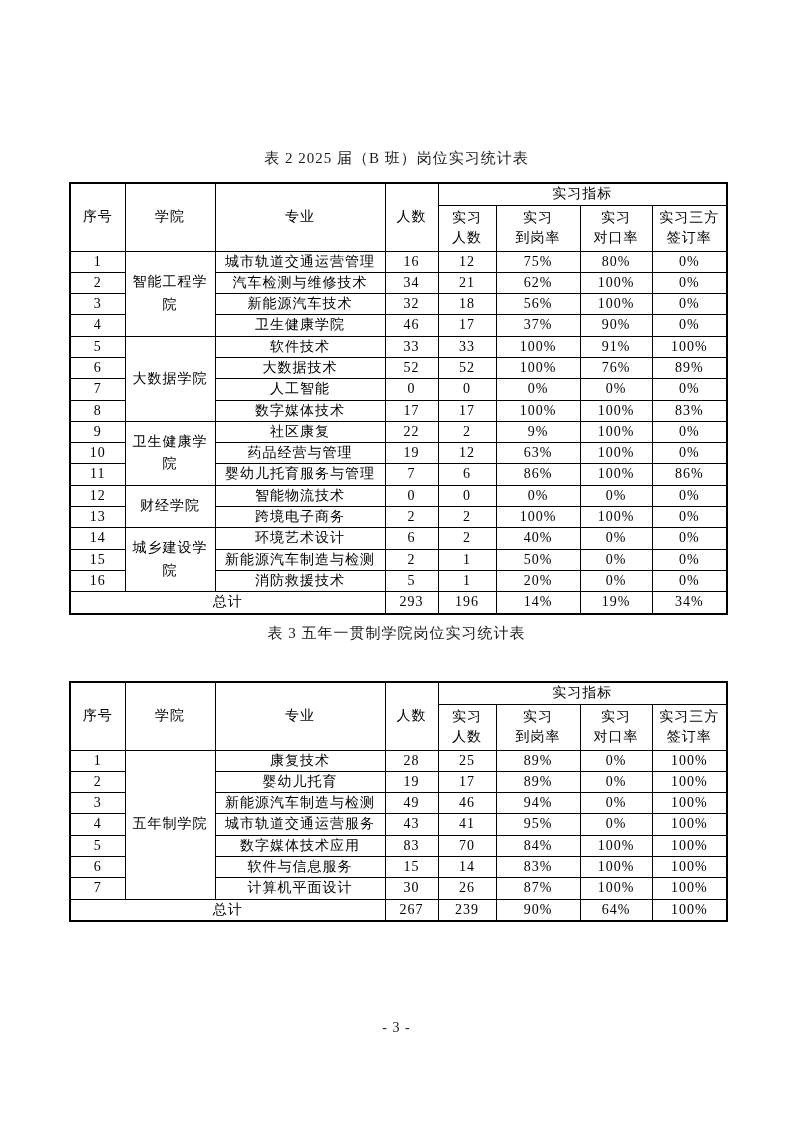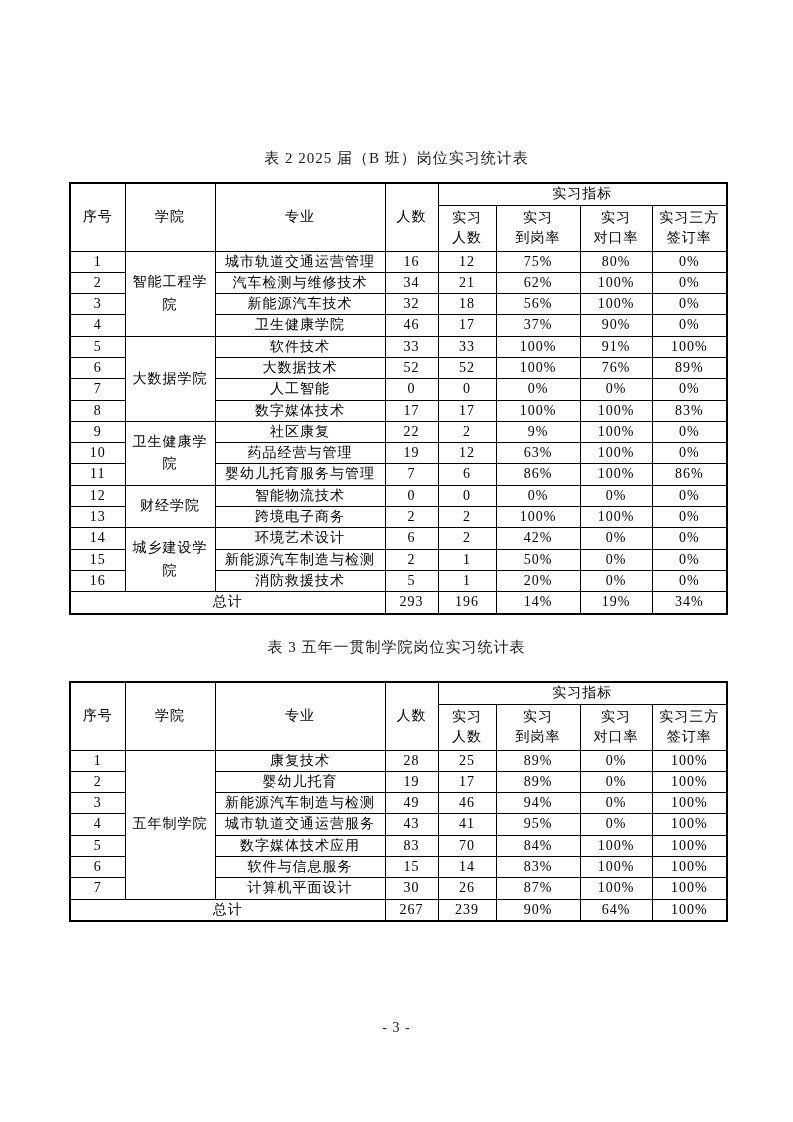--- a/index.html
+++ b/index.html
@@ -15,21 +15,21 @@
   .doc-caption {
     position: absolute;
     left: 0;
     width: 100%;
     text-align: center;
     font-size: 15px;
     letter-spacing: 1px;
     color: #1a1a1a;
   }
   #caption-table2 { top: 149px; }
-  #caption-table3 { top: 638px; }
+  #caption-table3 { top: 624px; }
   .table-wrap { position: absolute; left: 69px; }
   #table2-wrap { top: 182px; }
   #table3-wrap { top: 681px; }
   table.stat-table {
     border-collapse: collapse;
     table-layout: fixed;
     width: 657px;
     border: 2px solid #000;
   }
   table.stat-table th,
@@ -220,21 +220,21 @@
             <td>100%</td>
             <td>100%</td>
             <td>0%</td>
           </tr>
           <tr>
             <td>14</td>
             <td rowspan="3" class="college">城乡建设学院</td>
             <td>环境艺术设计</td>
             <td>6</td>
             <td>2</td>
-            <td>42%</td>
+            <td>40%</td>
             <td>0%</td>
             <td>0%</td>
           </tr>
           <tr>
             <td>15</td>
             <td>新能源汽车制造与检测</td>
             <td>2</td>
             <td>1</td>
             <td>50%</td>
             <td>0%</td>

